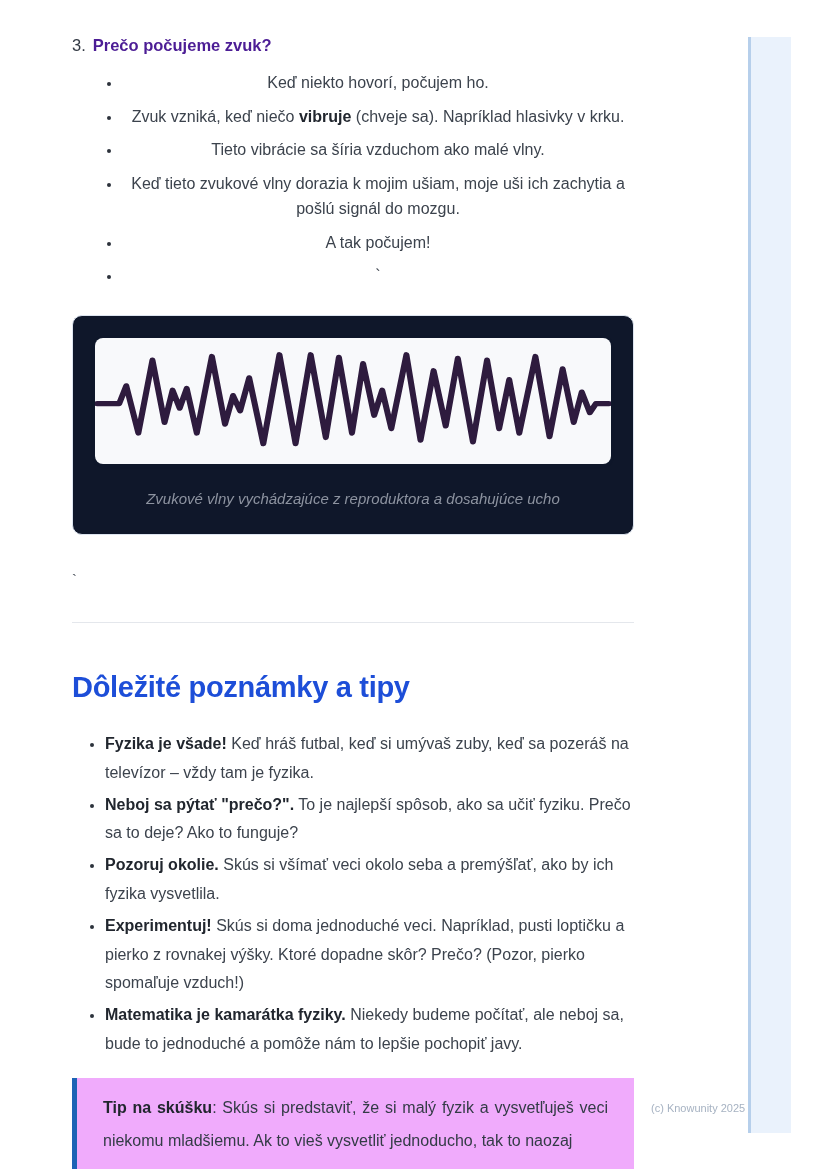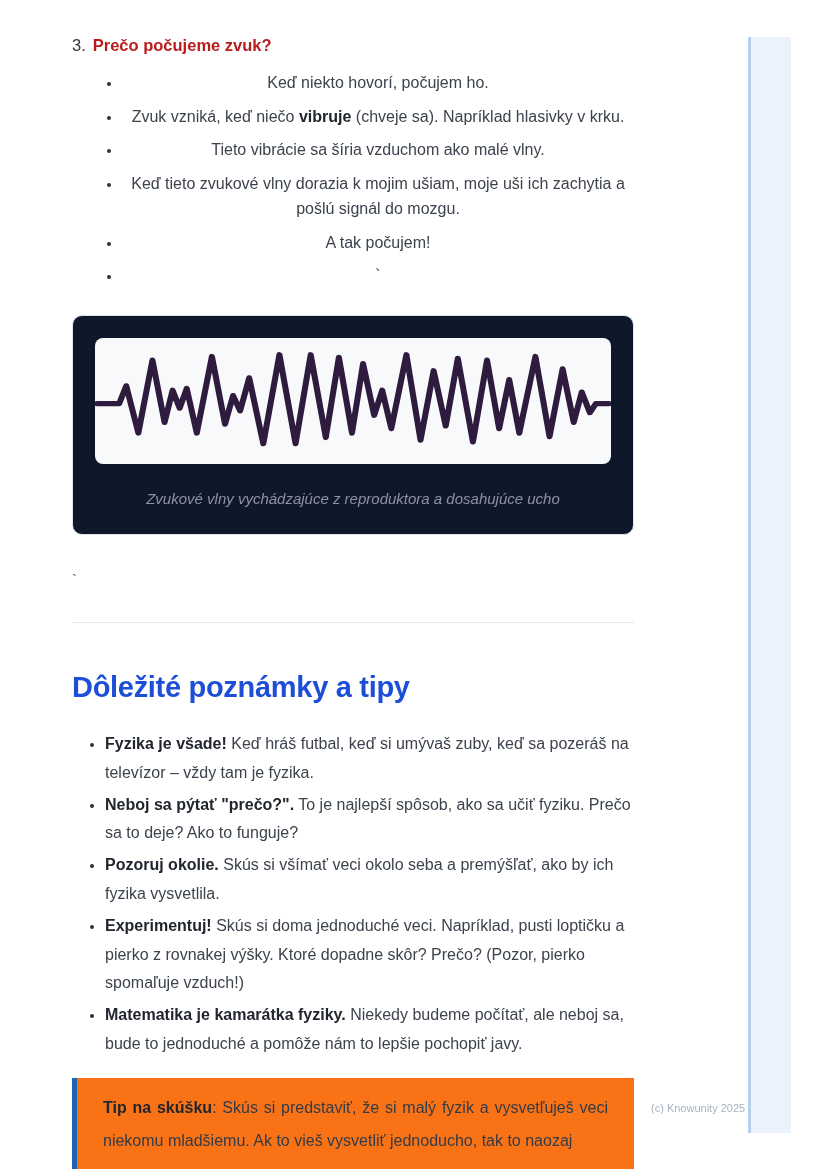--- a/index.html
+++ b/index.html
@@ -37,21 +37,21 @@
   .content {
     position: absolute;
     left: 72px;
     top: 34px;
     width: 562px;
   }
 
   
   .question { display: flex; gap: 7px; font-size: 16.5px; line-height: 1.45; }
   .question .num { color: #333a44; }
-  .question .q-title { font-weight: 700; color: #b91c1c; text-align: center; }
+  .question .q-title { font-weight: 700; color: #4c1d95; text-align: center; }
 
   ul.bullets {
     list-style: disc;
     padding-left: 50px;
     margin-top: 12px;
   }
   ul.bullets li {
     font-size: 16px;
     line-height: 1.6;
     margin-bottom: 8px;
@@ -111,21 +111,21 @@
   ul.notes li {
     font-size: 16px;
     line-height: 1.8;
     margin-bottom: 3px;
     color: #3c434d;
   }
   ul.notes li::marker { color: #2c323b; font-size: 14px; }
 
   .tip-box {
     margin-top: 19px;
-    background: #f97316;
+    background: #f0abfc;
     border-left: 5px solid #1d63b5;
     padding: 14px 26px 12px 26px;
     font-size: 16px;
     line-height: 2.05;
     text-align: justify;
     color: #333b46;
   }
 </style>
 </head>
 <body>

